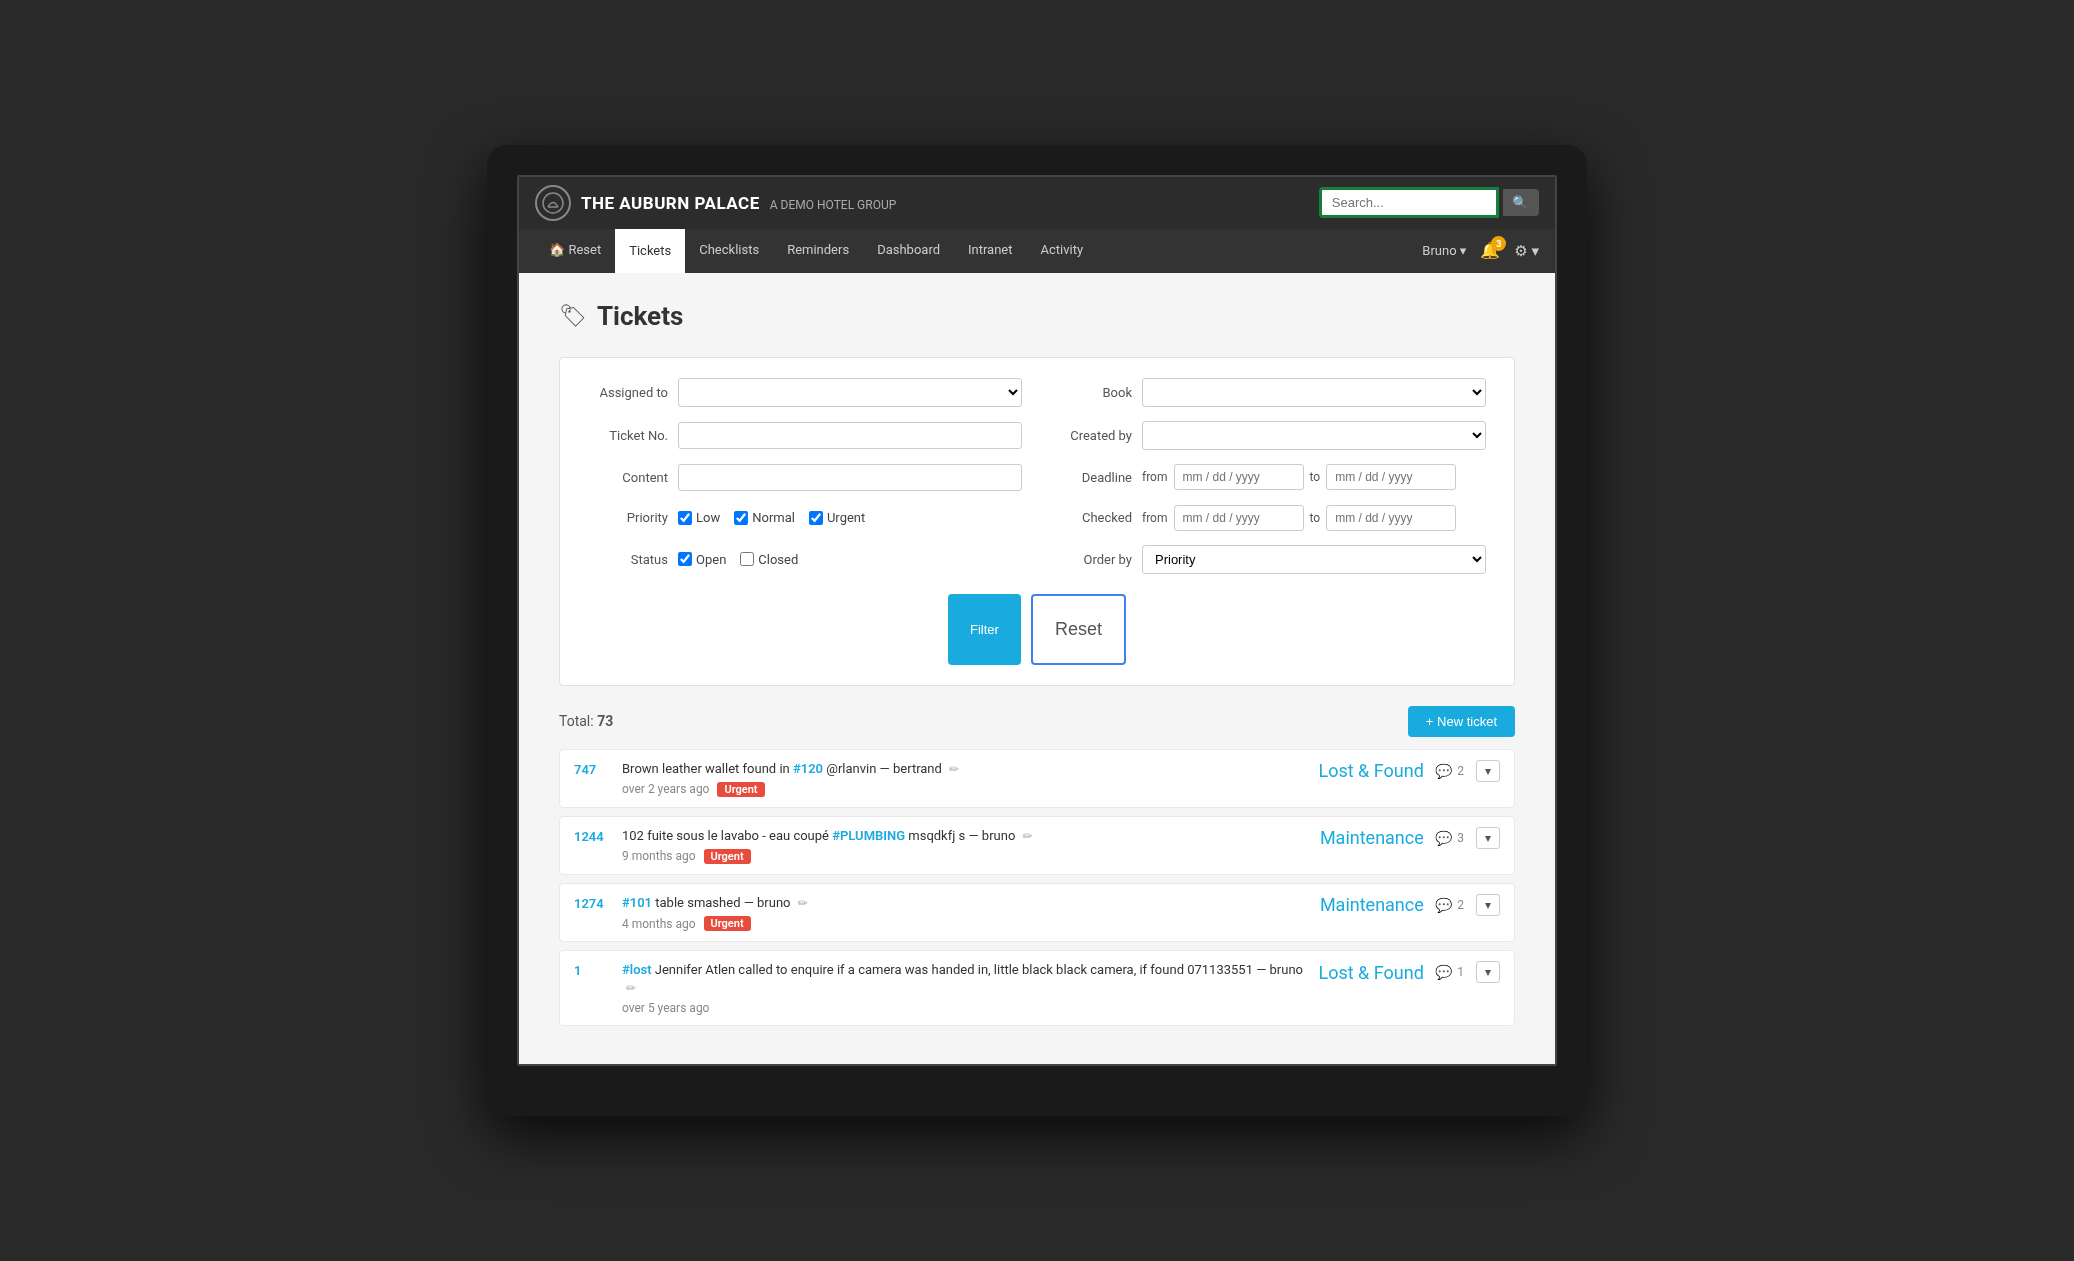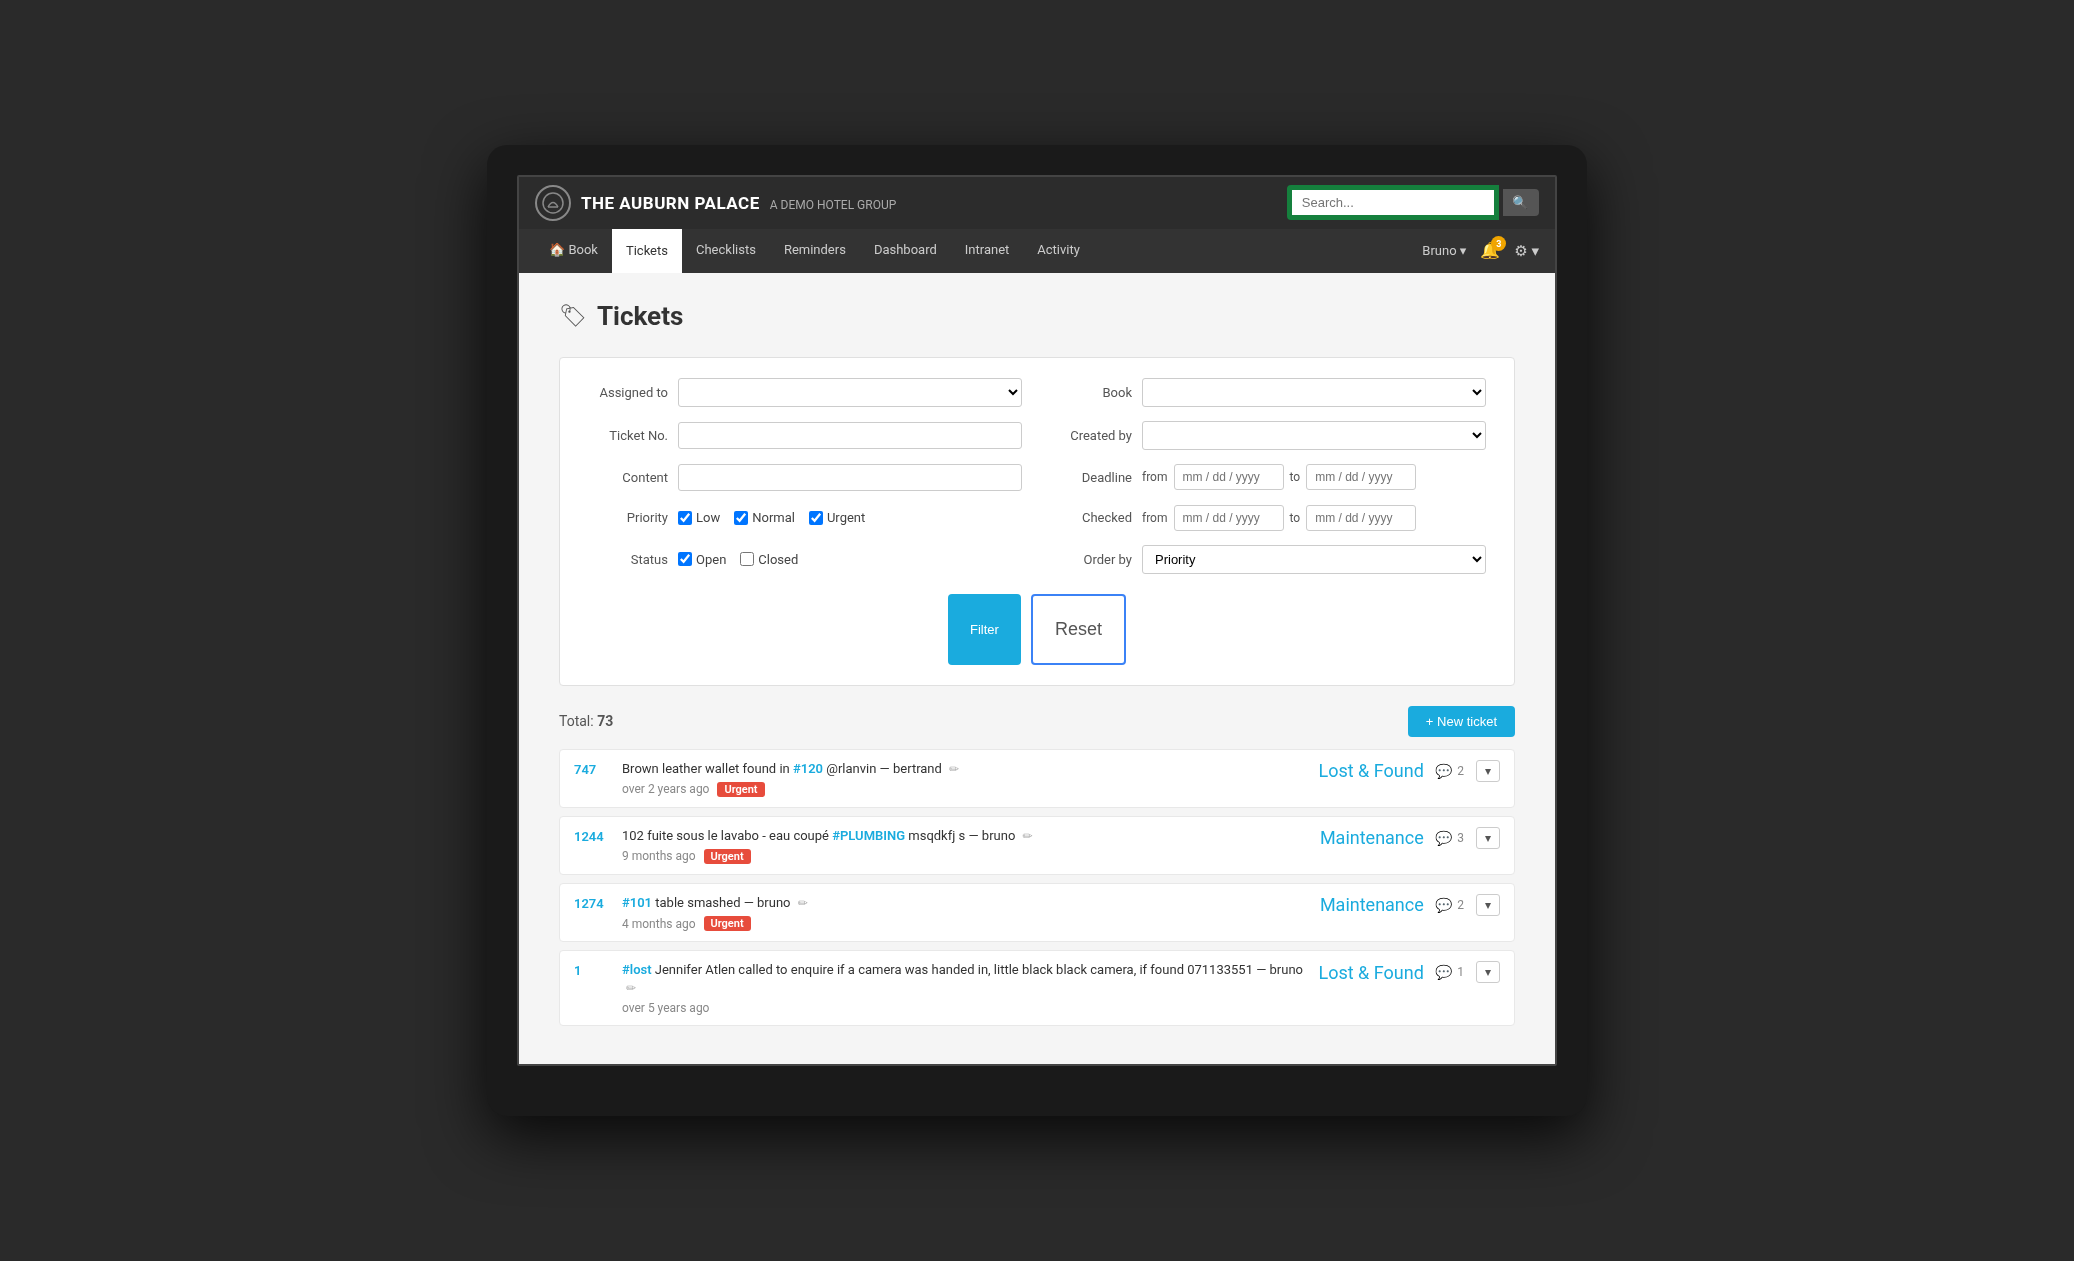--- a/index.html
+++ b/index.html
@@ -61,25 +61,25 @@
       margin-left: 6px;
       font-weight: 400;
     }
     .search-area {
       display: flex;
       align-items: center;
       gap: 4px;
     }
     .search-input {
       background: #fff;
-      border: 5px solid #15803d;
+      border: 3px solid #15803d;
       border-radius: 4px 0 0 4px;
       padding: 5px 10px;
       font-size: 13px;
-      width: 212px;
+      width: 180px;
       outline: none;
     }
     .search-btn {
       background: #555;
       border: none;
       border-radius: 0 4px 4px 0;
       padding: 6px 10px;
       color: #fff;
       cursor: pointer;
       font-size: 13px;
@@ -221,21 +221,21 @@
       align-items: center;
       gap: 6px;
       flex: 1;
     }
     .date-input {
       border: 1px solid #ccc;
       border-radius: 3px;
       padding: 5px 8px;
       font-size: 12px;
       color: #999;
-      width: 110px;
+      width: 130px;
       outline: none;
     }
     .date-sep {
       font-size: 12px;
       color: #555;
     }
     .checkbox-group {
       display: flex;
       align-items: center;
       gap: 14px;
@@ -402,21 +402,21 @@
         </div>
       </div>
       <div class="search-area">
         <input class="search-input" type="text" placeholder="Search..." style="">
         <button class="search-btn">🔍</button>
       </div>
     </div>
 
     <div class="nav-bar">
       <div class="nav-left">
-        <a class="nav-item">🏠 Book</a>
+        <a class="nav-item">🏠 Reset</a>
         <a class="nav-item active">Tickets</a>
         <a class="nav-item">Checklists</a>
         <a class="nav-item">Reminders</a>
         <a class="nav-item">Dashboard</a>
         <a class="nav-item">Intranet</a>
         <a class="nav-item">Activity</a>
       </div>
       <div class="nav-right">
         <span class="nav-user">Bruno ▾</span>
         <div class="notif-btn">

